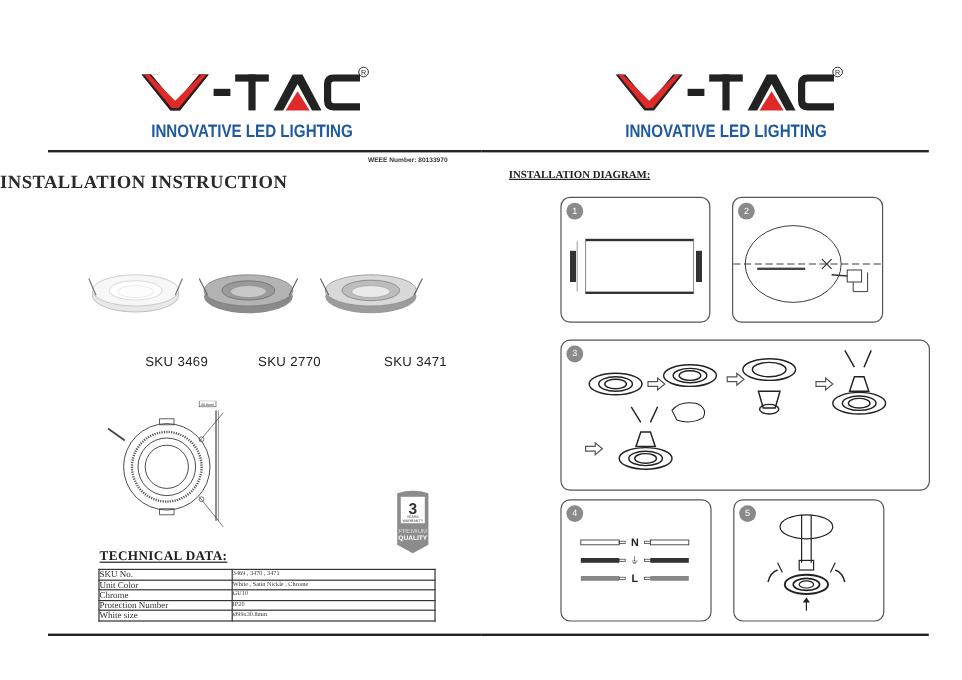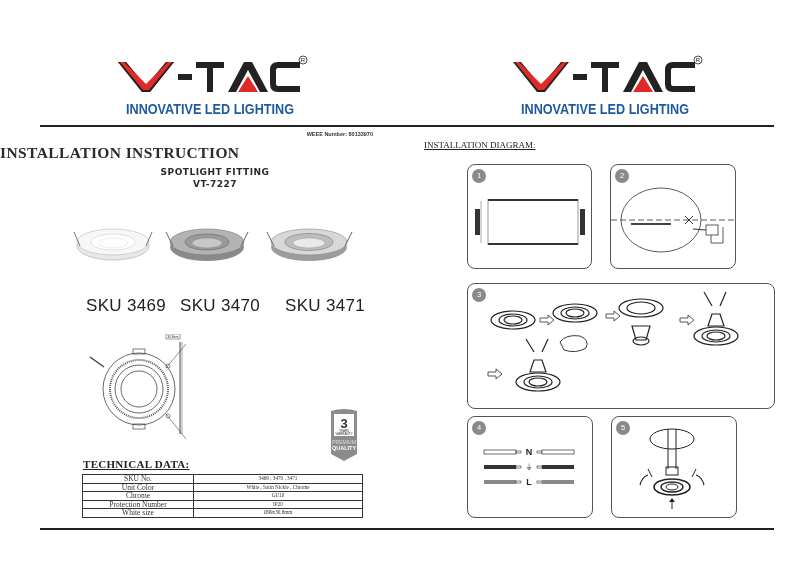--- a/index.html
+++ b/index.html
@@ -16,34 +16,34 @@
 
   .rule { position: absolute; height: 2px; background: #222; }
 
   .weee { position: absolute; right: 28px; top: 119px; font-size: 5.5px; font-weight: bold; color: #333; font-family: "Liberation Sans", sans-serif; }
   .title { position: absolute; left: 0; width: 430px; top: 132px; text-align: left; font-family: Liberation Serif, serif; font-weight: bold; font-size: 15.5px; color: #2a2a2a; letter-spacing: 0.4px; }
   .subtitle { position: absolute; left: 0; width: 430px; text-align: center; font-family: "DejaVu Sans", sans-serif; font-weight: bold; font-size: 9px; color: #2a2a2a; letter-spacing: 0.5px; }
   .subtitle.s1 { top: 155px; }
   .subtitle.s2 { top: 167px; }
 
   .product { position: absolute; top: 210px; width: 95px; height: 45px; }
-  .sku-label { position: absolute; top: 284px; font-size: 17px; color: #222; letter-spacing: 0.3px; }
+  .sku-label { position: absolute; top: 284px; font-size: 11px; color: #222; letter-spacing: 0.3px; margin-left: 35px; }
 
   .drawing { position: absolute; left: 84px; top: 325px; width: 110px; height: 100px; }
   .side-drawing { position: absolute; left: 160px; top: 322px; width: 40px; height: 110px; }
 
   .badge { position: absolute; left: 330px; top: 396px; width: 28px; height: 54px; }
 
   .tech-title { position: absolute; left: 83px; top: 446px; font-family: Liberation Serif, serif; font-weight: bold; font-size: 11px; text-decoration: underline; color: #222; letter-spacing: 0.3px; }
   table.tech { position: absolute; left: 82px; top: 462px; width: 281px; border-collapse: collapse; font-family: "Liberation Serif", serif; }
-  table.tech td { border: 1px solid #333; height: 8.4px; line-height: 7.5px; text-align: center; padding: 0; }
+  table.tech td { border: 1px solid #333; height: 8.4px; line-height: 7.5px; text-align: left; padding: 0; }
   table.tech td.k { width: 111px; font-size: 7.5px; color: #333; }
   table.tech td.v { font-size: 5.2px; color: #333; }
 
-  .diag-title { position: absolute; left: 23px; top: 128px; font-family: "Liberation Serif", serif; font-weight: normal; font-size: 9px; text-decoration: underline; color: #222; }
+  .diag-title { position: absolute; left: 23px; top: 128px; font-family: "Liberation Serif", serif; font-weight: bold; font-size: 9px; text-decoration: underline; color: #222; }
 
   .panel { position: absolute; border: 1.2px solid #555; border-radius: 8px; background: #fff; }
   .step-num { position: absolute; left: 4px; top: 4px; width: 14px; height: 14px; border-radius: 50%; background: #8a8a8a; color: #fff; font-size: 7.5px; line-height: 14px; text-align: center; font-family: "Liberation Sans", sans-serif; }
   .panel svg { position: absolute; left: 0; top: 0; }
 </style>
 </head>
 <body>
 
 <div class="page page-left">
   <div class="logo logo-left">
@@ -61,22 +61,20 @@
       <path d="M190,8 L168,8 Q160,8 160,16 L160,30 Q160,38 168,38 L190,38 L190,32 L168,32 Q166,32 166,30 L166,16 Q166,14 168,14 L190,14 Z" fill="#222"></path>
       <circle cx="193" cy="6" r="4" fill="none" stroke="#222" stroke-width="0.8"></circle>
       <text x="193" y="8.3" font-size="6" text-anchor="middle" fill="#222" font-family="Liberation Sans, sans-serif">R</text>
       <text x="100" y="60" font-size="15" font-weight="bold" text-anchor="middle" fill="#1f5a9e" font-family="Liberation Sans, sans-serif" textLength="168" lengthAdjust="spacingAndGlyphs">INNOVATIVE LED LIGHTING</text>
     </svg>
   </div>
 
   <div class="rule" style="left:40px; top:113px; width:361px;"></div>
   <div class="weee">WEEE Number: 80133970</div>
   <div class="title">INSTALLATION  INSTRUCTION</div>
-  <div class="subtitle s1">SPOTLIGHT FITTING</div>
-  <div class="subtitle s2">VT-7227</div>
 
   <svg class="product" style="left:66px;" viewBox="0 0 95 45">
     <ellipse cx="47" cy="24" rx="36" ry="14" fill="#e8e8e8" stroke="#aaa" stroke-width="0.6"></ellipse>
     <ellipse cx="47" cy="20" rx="36" ry="13" fill="#f7f7f7" stroke="#bbb" stroke-width="0.6"></ellipse>
     <ellipse cx="47" cy="20" rx="22" ry="8" fill="#fff" stroke="#ccc" stroke-width="0.6"></ellipse>
     <ellipse cx="47" cy="21" rx="15" ry="5" fill="#fdfdfd" stroke="#ddd" stroke-width="0.5"></ellipse>
     <path d="M8,10 L14,24 M86,10 L80,24" stroke="#777" stroke-width="1" fill="none"></path>
   </svg>
   <svg class="product" style="left:160px;" viewBox="0 0 95 45">
     <ellipse cx="47" cy="25" rx="37" ry="14" fill="#8a8a8a"></ellipse>
@@ -87,21 +85,21 @@
   </svg>
   <svg class="product" style="left:262px;" viewBox="0 0 95 45">
     <ellipse cx="47" cy="25" rx="38" ry="14" fill="#9c9c9c"></ellipse>
     <ellipse cx="47" cy="20" rx="38" ry="13" fill="#d8d8d8" stroke="#888" stroke-width="0.6"></ellipse>
     <ellipse cx="47" cy="20" rx="24" ry="8.5" fill="#bdbdbd" stroke="#777" stroke-width="0.6"></ellipse>
     <ellipse cx="47" cy="21" rx="16" ry="5" fill="#eaeaea" stroke="#999" stroke-width="0.5"></ellipse>
     <path d="M5,10 L12,24 M90,10 L83,24" stroke="#666" stroke-width="1" fill="none"></path>
   </svg>
 
   <div class="sku-label" style="left:86px;">SKU 3469</div>
-  <div class="sku-label" style="left:180px;">SKU 3470</div>
+  <div class="sku-label" style="left:180px;">SKU 2770</div>
   <div class="sku-label" style="left:285px;">SKU 3471</div>
 
   <svg class="drawing" viewBox="0 0 110 100">
     <circle cx="55" cy="52" r="36" fill="none" stroke="#444" stroke-width="0.8"></circle>
     <circle cx="55" cy="52" r="29" fill="none" stroke="#555" stroke-width="2" stroke-dasharray="1 1"></circle>
     <circle cx="55" cy="52" r="24" fill="none" stroke="#444" stroke-width="0.8"></circle>
     <circle cx="55" cy="52" r="18" fill="none" stroke="#444" stroke-width="0.8"></circle>
     <rect x="49" y="12" width="12" height="5" fill="none" stroke="#444" stroke-width="0.7"></rect>
     <rect x="49" y="87" width="12" height="5" fill="none" stroke="#444" stroke-width="0.7"></rect>
     <path d="M6,20 L20,30" stroke="#444" stroke-width="1.5"></path>

